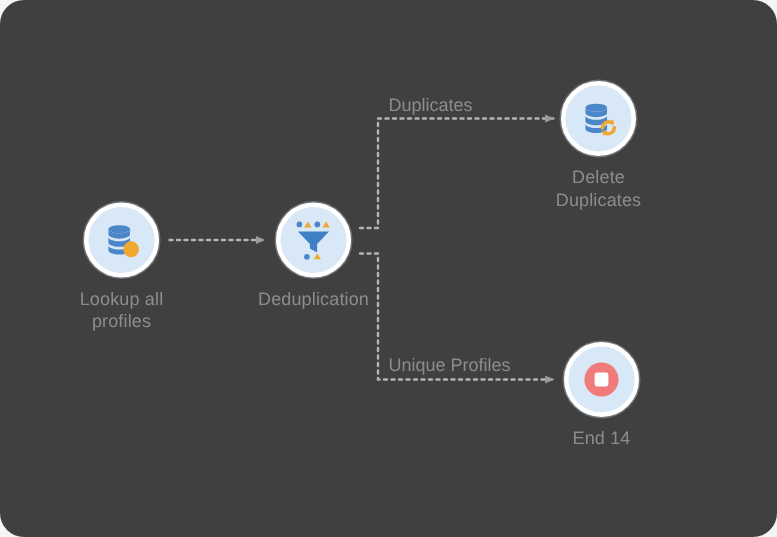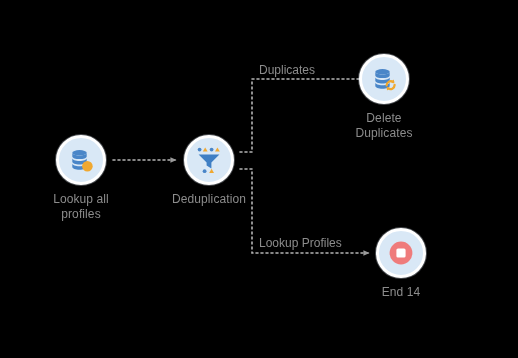--- a/index.html
+++ b/index.html
@@ -7,22 +7,23 @@
     padding: 0;
     background: #f5f5f5;
   }
   body {
     font-family: "Liberation Sans", sans-serif;
   }
   #canvas {
     position: relative;
     width: 518px;
     height: 358px;
-    background: #000000;
+    background: #404040;
     overflow: hidden;
+    border-radius: 16px;
   }
   #edges {
     position: absolute;
     left: 0;
     top: 0;
     width: 518px;
     height: 358px;
   }
   .node {
     position: absolute;
@@ -83,21 +84,21 @@
       <path d="M240 152 L252 152 L252 79 L369 79" fill="none" stroke="#b4b4b4" stroke-width="1.6" stroke-dasharray="2 3" stroke-linecap="round" marker-end="url(#arrow)"></path>
     </g>
 
     <g>
       <path d="M240 169 L252 169 L252 253 L369 253" fill="none" stroke="#b4b4b4" stroke-width="1.6" stroke-dasharray="2 3" stroke-linecap="round" marker-end="url(#arrow)"></path>
     </g>
   </svg>
 
   <div class="edge-label" style="left:259px; top:63px;">Duplicates</div>
 
-  <div class="edge-label" style="left:259px; top:236px;">Lookup Profiles</div>
+  <div class="edge-label" style="left:259px; top:236px;">Unique Profiles</div>
 
   <div class="node" style="left:209px; top:135px;">
     <div class="node-circle">
       <span>
         <svg width="30" height="30" viewBox="0 0 30 30" xmlns="http://www.w3.org/2000/svg">
           <circle cx="5.6" cy="4.6" r="1.9" fill="#4a86c8"></circle>
           <path d="M11.2 2.5 L13.6 6.6 L8.8 6.6 Z" fill="#f0a830"></path>
           <circle cx="17.6" cy="4.6" r="1.9" fill="#4a86c8"></circle>
           <path d="M23.4 2.5 L25.8 6.6 L21.0 6.6 Z" fill="#f0a830"></path>
           <path d="M4.6 9.4 L25.4 9.4 L17.4 17.6 L17.4 23.4 L12.6 20.6
@@ -124,21 +125,21 @@
                      c0 1.5 -3.2 2.7 -7.2 2.7 s-7.2 -1.2 -7.2 -2.7 z"></path>
           </g>
           <circle cx="20.4" cy="20.2" r="5.3" fill="#f0a830"></circle>
         </svg>
       </span>
     </div>
     <div class="node-label">Lookup all
 profiles</div>
   </div>
 
-  <div class="node" style="left:384px; top:54px;">
+  <div class="node" style="left:399px; top:54px;">
     <div class="node-circle">
       <span>
         <svg width="28" height="28" viewBox="0 0 28 28" xmlns="http://www.w3.org/2000/svg">
           <g fill="#4a86c8">
             <ellipse cx="12.5" cy="6.8" rx="7.2" ry="2.7"></ellipse>
             <path d="M5.3 6.8 v3.6 c0 1.5 3.2 2.7 7.2 2.7 s7.2 -1.2 7.2 -2.7 V6.8
                      c0 1.5 -3.2 2.7 -7.2 2.7 S5.3 8.3 5.3 6.8 z"></path>
             <path d="M5.3 12.2 v3.6 c0 1.5 3.2 2.7 7.2 2.7 s7.2 -1.2 7.2 -2.7 v-3.6
                      c0 1.5 -3.2 2.7 -7.2 2.7 s-7.2 -1.2 -7.2 -2.7 z"></path>
             <path d="M5.3 17.6 v3.4 c0 1.5 3.2 2.7 7.2 2.7 s7.2 -1.2 7.2 -2.7 v-3.4

